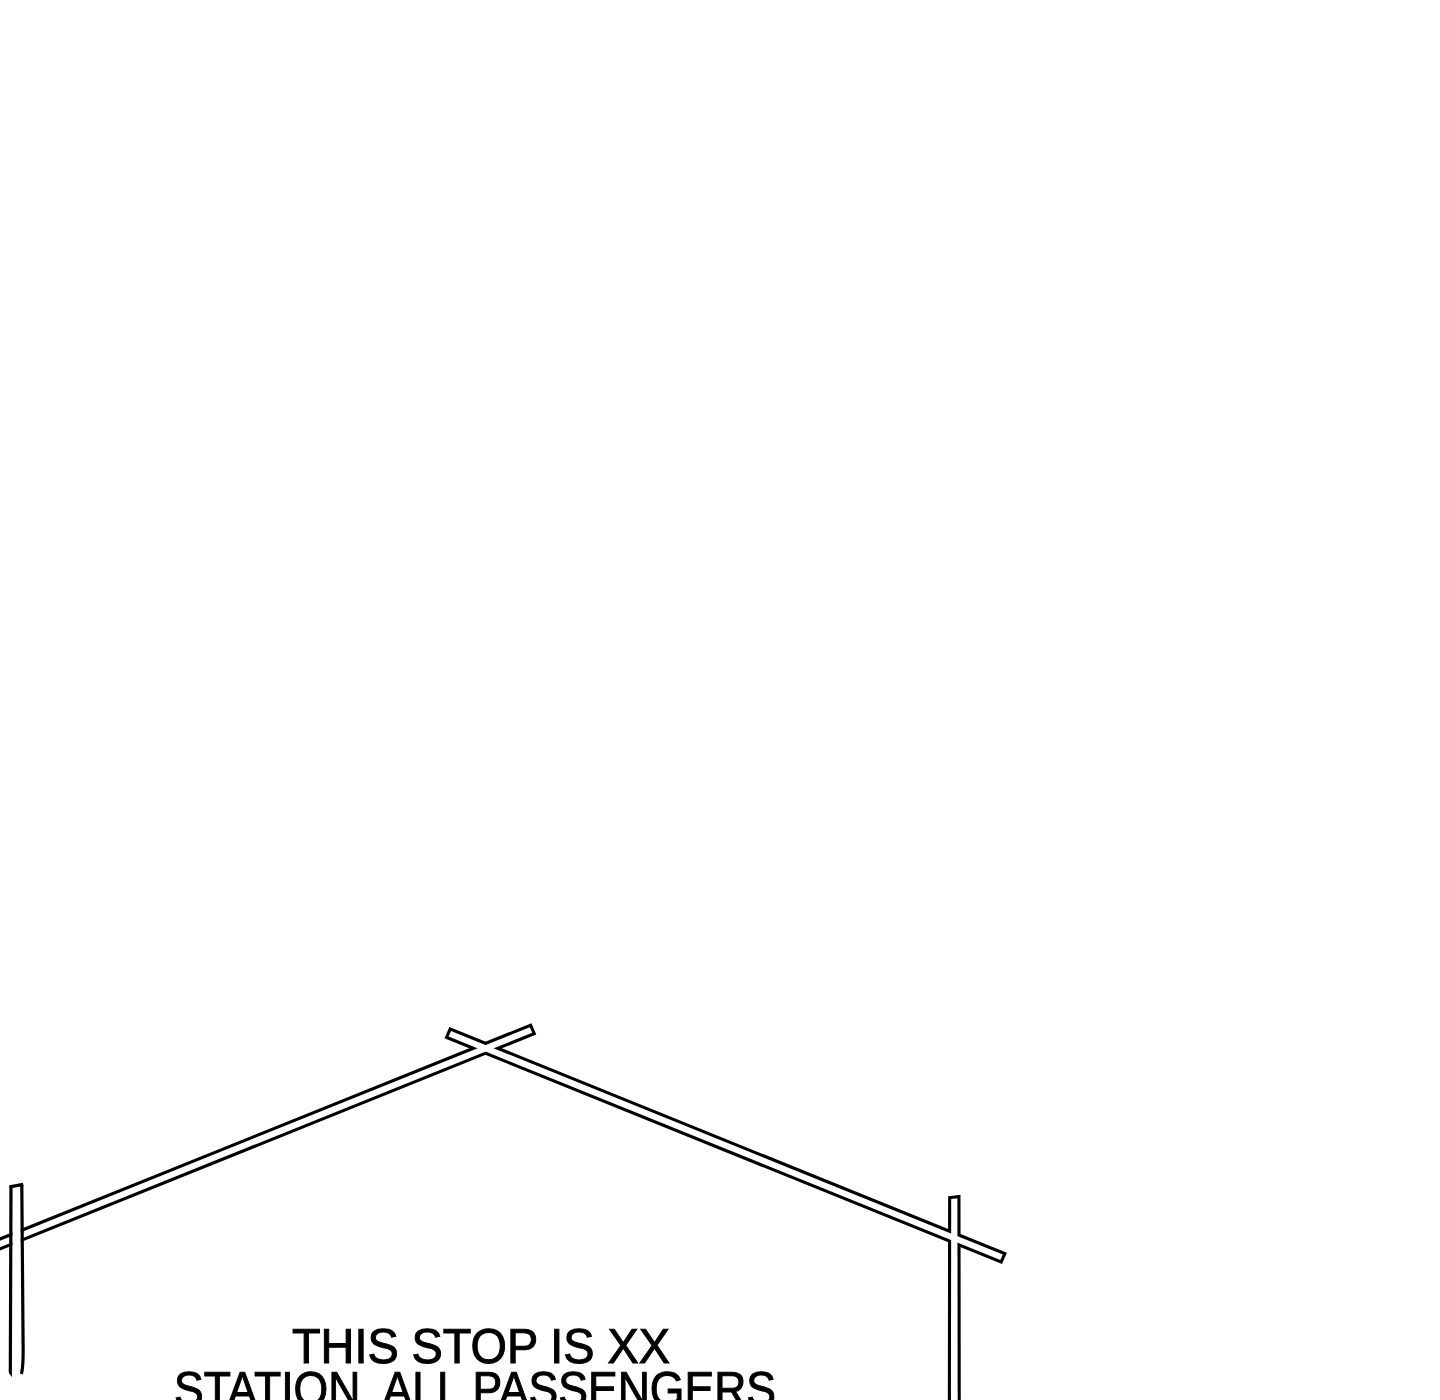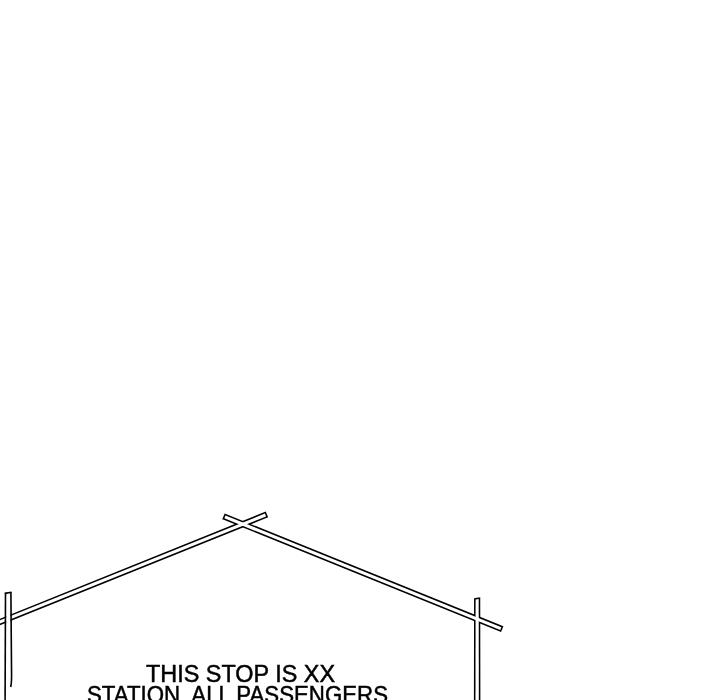--- a/index.html
+++ b/index.html
@@ -1,16 +1,16 @@
 <!DOCTYPE html>
 <html><head>
 <meta charset="utf-8">
 <style>
   html,body{margin:0;padding:0;background:#ffffff;}
-  #panel{position:relative;width:720px;height:700px;background:#ffffff;overflow:hidden;}
+  #panel{position:relative;width:720px;height:700px;background:#ffffff;overflow:hidden;border-radius:29px;}
   svg{position:absolute;left:0;top:0;}
   text{font-family:"Liberation Sans",sans-serif;fill:#000;}
 </style>
 </head>
 <body>
 
 <div id="panel">
 <svg width="720" height="700" viewBox="0 0 720 700">
 
   <g stroke="#000000" stroke-width="3.1" fill="#ffffff" stroke-linejoin="miter">

